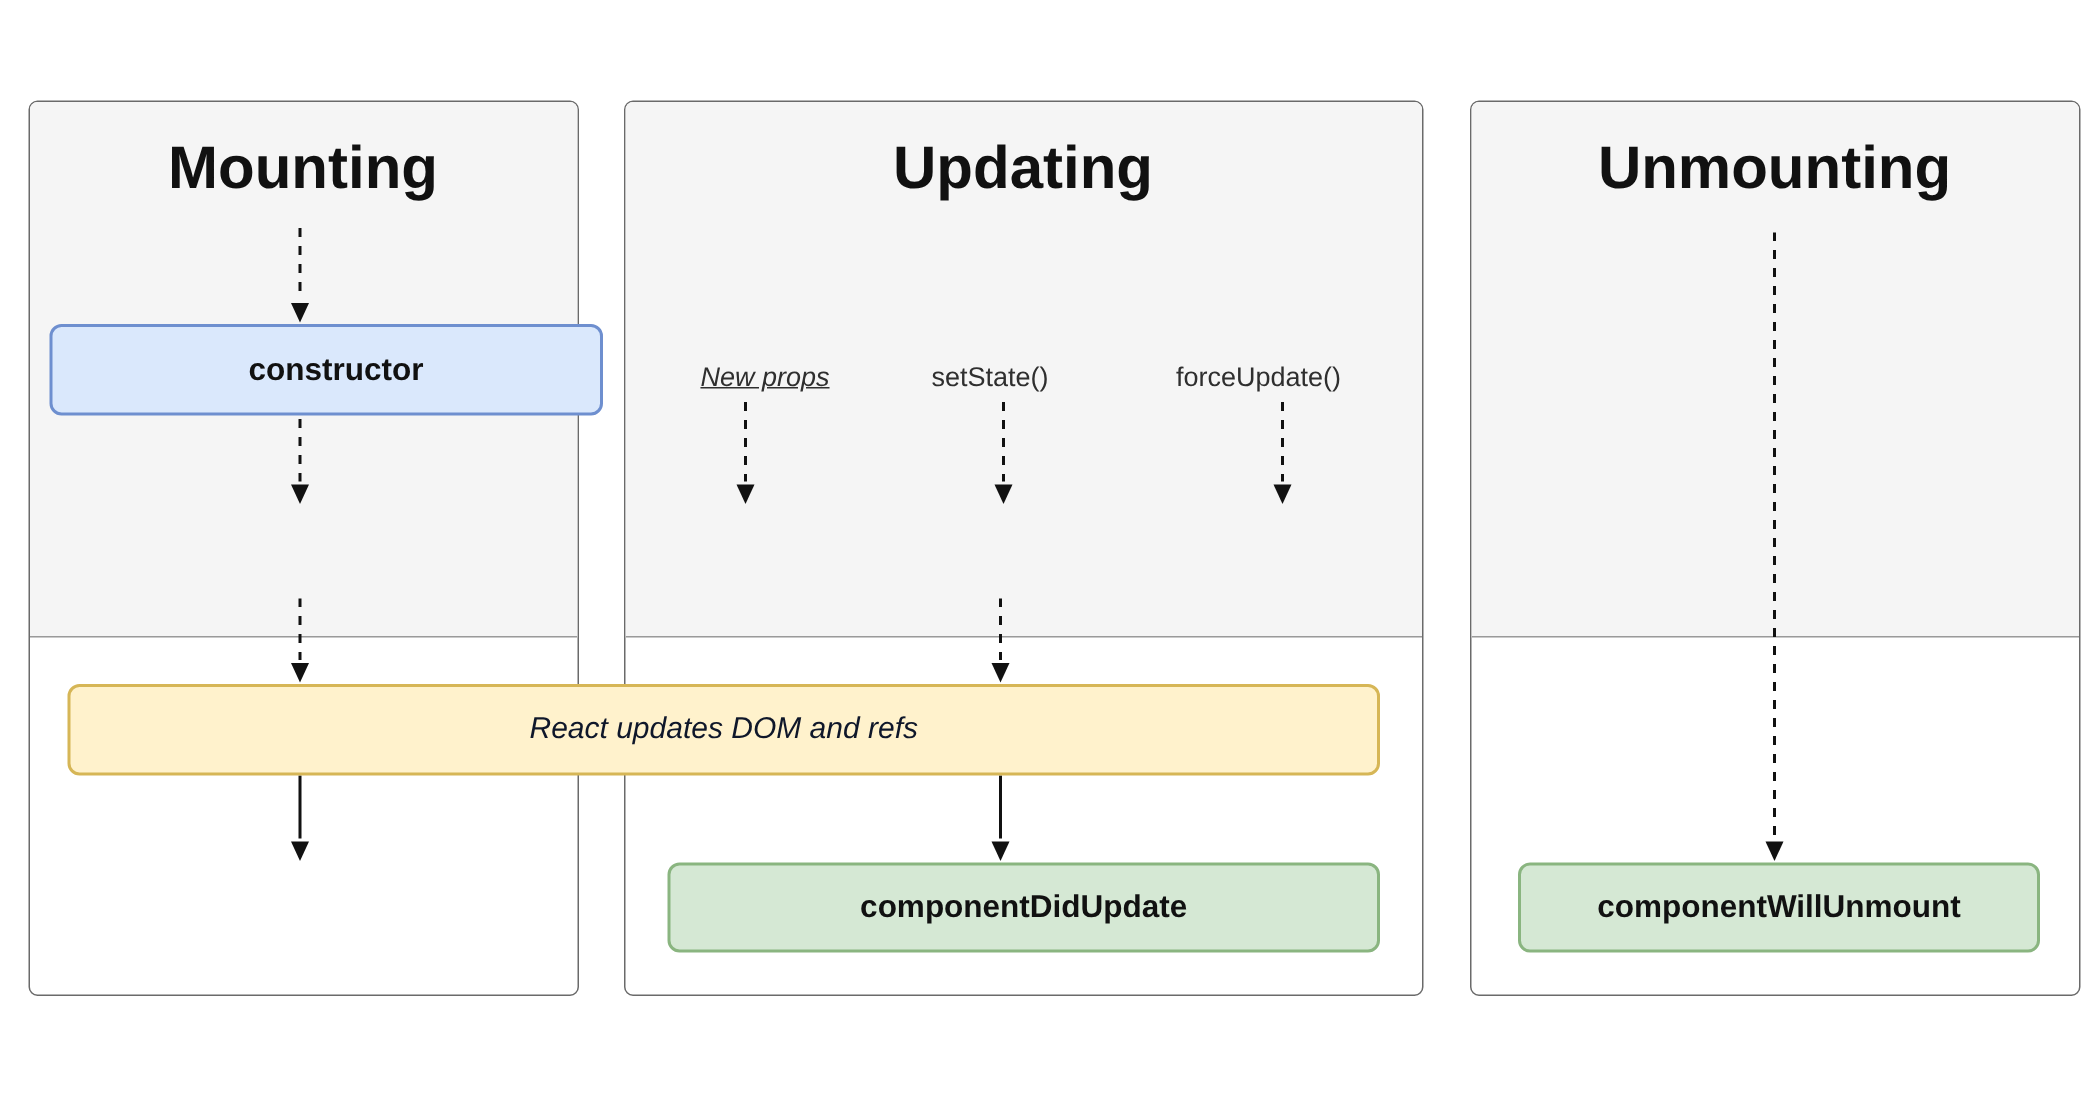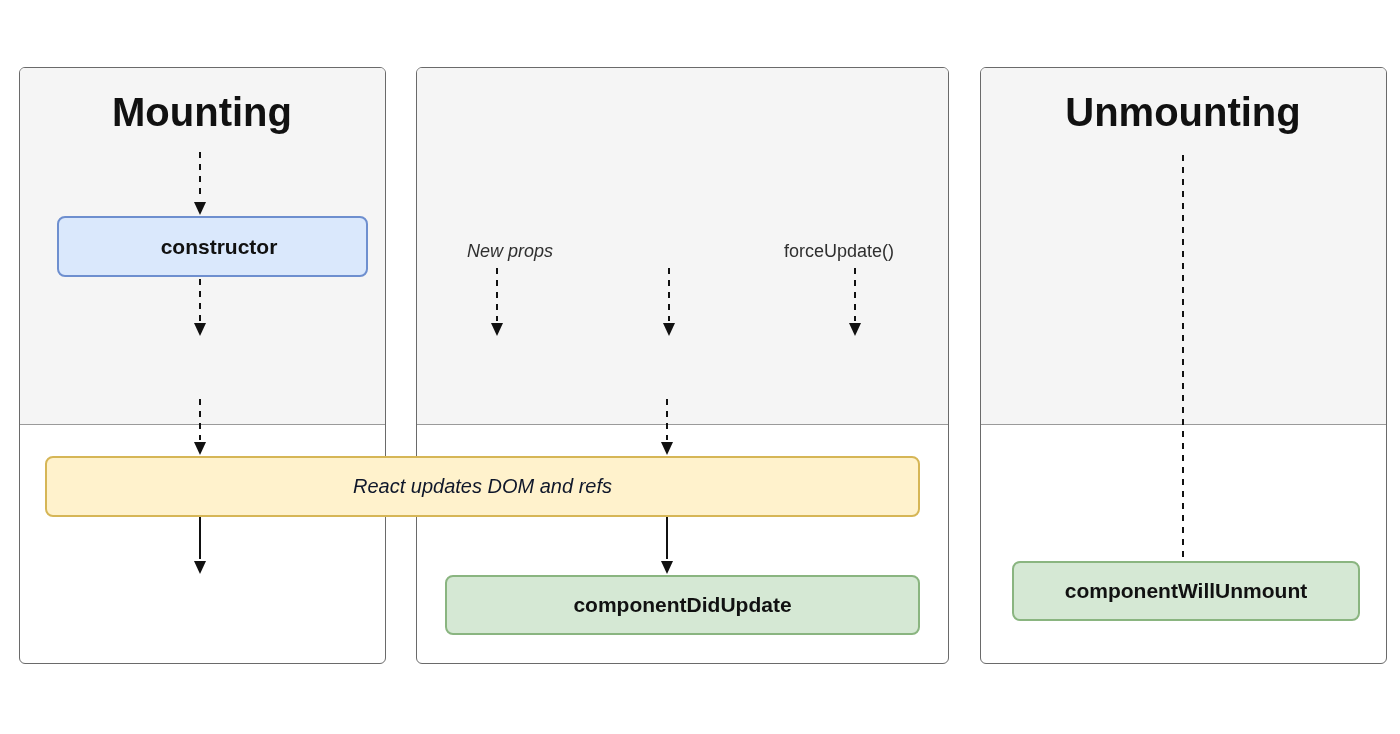--- a/index.html
+++ b/index.html
@@ -18,34 +18,34 @@
   .panel-mounting{left:19px;top:67px;width:367px;height:597px;}
   .panel-updating{left:416px;top:67px;width:533px;height:597px;}
   .panel-unmounting{left:980px;top:67px;width:407px;height:597px;}
 
   .title{position:absolute;width:300px;top:88px;text-align:center;font-size:40px;line-height:48px;color:#111;z-index:2;}
   .title-mounting{left:52px;}
   .title-updating{left:532px;}
   .title-unmounting{left:1033px;}
 
   .trigger{position:absolute;width:220px;top:238px;height:26px;line-height:26px;text-align:center;font-size:18px;color:#2f2f2f;z-index:2;}
-  .trigger-new-props{left:400px;font-style:italic;}
+  .trigger-new-props{left:400px;font-style:italic;text-decoration:underline;}
   .trigger-set-state{left:550px;}
   .trigger-force-update{left:729px;}
 
   .box{position:absolute;display:flex;align-items:center;justify-content:center;border-radius:8px;border:2px solid;font-weight:bold;font-size:21px;color:#111;z-index:3;}
   .box-blue{background:var(--method-box-fill);border-color:var(--method-box-border);}
   .box-yellow{background:var(--annotation-box-fill);border-color:var(--annotation-box-border);font-weight:normal;font-style:italic;font-size:20px;color:#0f172a;}
   .box-green{background:var(--commit-box-fill);border-color:var(--commit-box-border);}
-  .box-constructor{left:57px;top:216px;width:311px;height:61px;padding-left:13px;}
+  .box-constructor{left:33px;top:216px;width:369px;height:61px;padding-left:13px;}
   .box-render{left:45px;top:337px;width:875px;height:60px;}
   .box-react-updates{left:45px;top:456px;width:875px;height:61px;}
   .box-did-mount{left:45px;top:575px;width:311px;height:60px;}
   .box-did-update{left:445px;top:575px;width:475px;height:60px;}
-  .box-will-unmount{left:1012px;top:561px;width:348px;height:60px;}
+  .box-will-unmount{left:1012px;top:575px;width:348px;height:60px;}
 
   .dash{position:absolute;width:2px;background:repeating-linear-gradient(to bottom,var(--arrow) 0 6px,transparent 6px 12px);z-index:2;}
   .solid{position:absolute;width:2px;background:var(--arrow);z-index:2;}
   .head{position:absolute;width:0;height:0;border-left:6px solid transparent;border-right:6px solid transparent;border-top:13px solid var(--arrow);z-index:2;}
 </style>
 </head>
 <body>
 
 <div class="stage">
 
@@ -53,23 +53,25 @@
     <div class="panel-top"></div>
   </section>
   <section class="panel panel-updating">
     <div class="panel-top"></div>
   </section>
   <section class="panel panel-unmounting">
     <div class="panel-top"></div>
   </section>
 
   <h2 class="title title-mounting">Mounting</h2>
+  <h2 class="title title-updating">Updating</h2>
   <h2 class="title title-unmounting">Unmounting</h2>
 
   <div class="trigger trigger-new-props">New props</div>
+  <div class="trigger trigger-set-state">setState()</div>
   <div class="trigger trigger-force-update">forceUpdate()</div>
 
   <div class="dash" style="left:199px;top:152px;height:48px;"></div>
   <div class="head" style="left:194px;top:202px;"></div>
   <div class="dash" style="left:199px;top:279px;height:42px;"></div>
   <div class="head" style="left:194px;top:323px;"></div>
   <div class="dash" style="left:199px;top:399px;height:41px;"></div>
   <div class="head" style="left:194px;top:442px;"></div>
   <div class="solid" style="left:199px;top:517px;height:42px;"></div>
   <div class="head" style="left:194px;top:561px;"></div>

